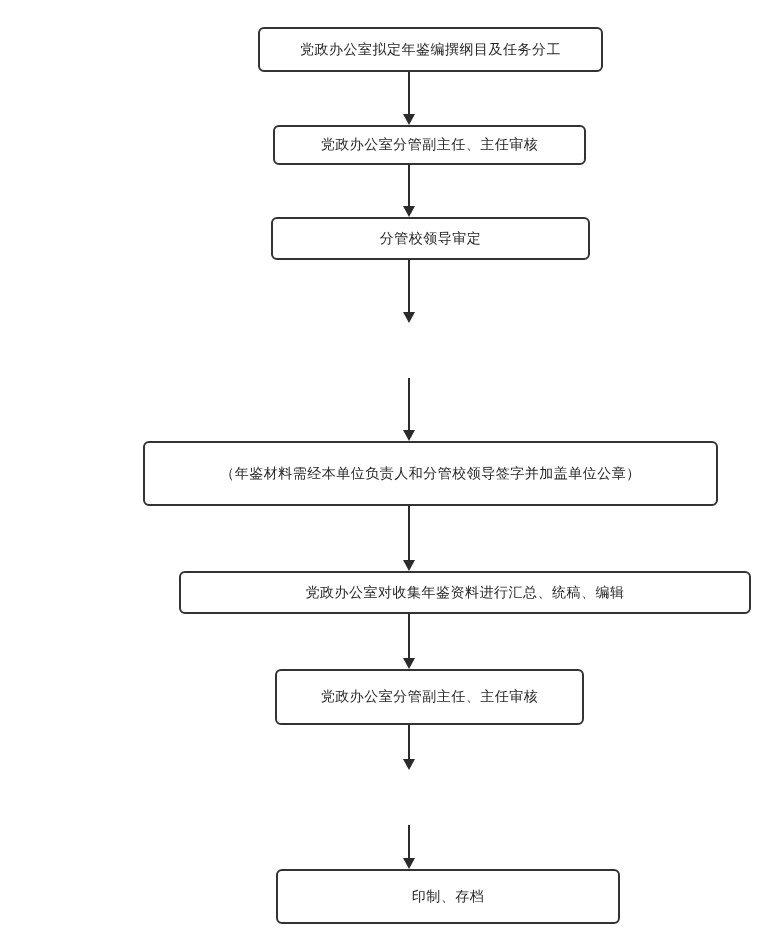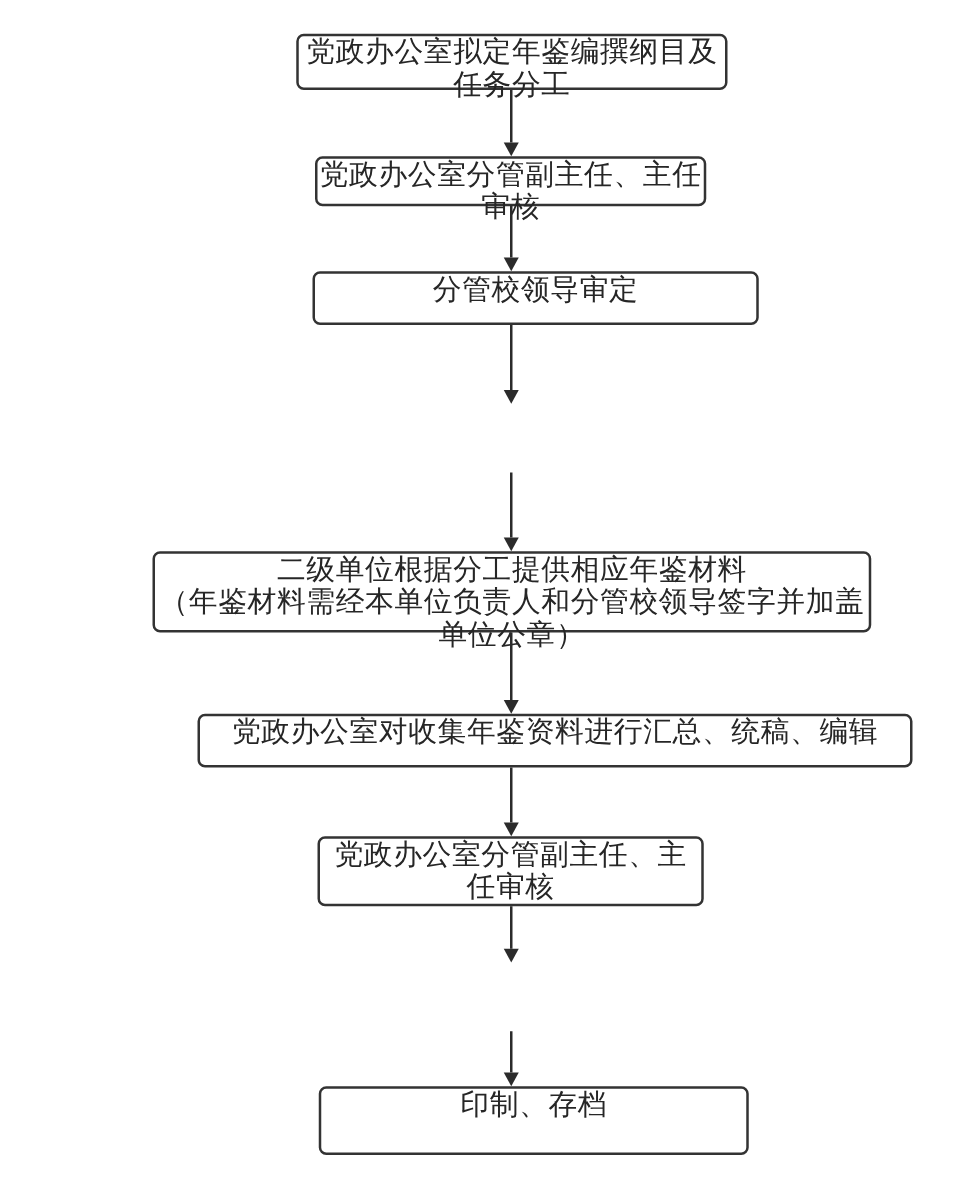--- a/index.html
+++ b/index.html
@@ -22,30 +22,31 @@
   }
   .node {
     position: absolute;
     box-sizing: border-box;
     background: var(--node-bg);
     border: 2px solid var(--border);
     border-radius: 6px;
     display: flex;
     flex-direction: column;
     align-items: center;
-    justify-content: flex-start;
+    justify-content: center;
     text-align: center;
-    font-size: 23px;
+    font-size: 14px;
     line-height: 26px;
     letter-spacing: 0.5px;
     color: var(--text);
+    margin-left: 21px;
   }
   .n1 { left: 237px; top:  27px; width: 345px; height: 45px; }
   .n2 { left: 252px; top: 125px; width: 313px; height: 40px; }
-  .n3 { left: 250px; top: 217px; width: 357px; height: 43px; }
+  .n3 { left: 250px; top: 217px; width: 319px; height: 43px; }
   .n4 { left: 254px; top: 323px; width: 309px; height: 55px; }
   .n5 { left: 122px; top: 441px; width: 575px; height: 65px; }
   .n6 { left: 158px; top: 571px; width: 572px; height: 43px; }
   .n7 { left: 254px; top: 669px; width: 309px; height: 56px; }
   .n8 { left: 255px; top: 770px; width: 307px; height: 55px; }
   .n9 { left: 255px; top: 869px; width: 344px; height: 55px; }
 
   .arrow {
     position: absolute;
     left: 403px;
@@ -105,21 +106,20 @@
     <div class="head"></div>
   </div>
 
 
   <div class="arrow a4">
     <div class="shaft"></div>
     <div class="head"></div>
   </div>
 
   <div class="node n5">
-    <div class="line">二级单位根据分工提供相应年鉴材料</div>
     <div class="line">（年鉴材料需经本单位负责人和分管校领导签字并加盖单位公章）</div>
   </div>
 
   <div class="arrow a5">
     <div class="shaft"></div>
     <div class="head"></div>
   </div>
 
   <div class="node n6">
     <div class="line">党政办公室对收集年鉴资料进行汇总、统稿、编辑</div>

